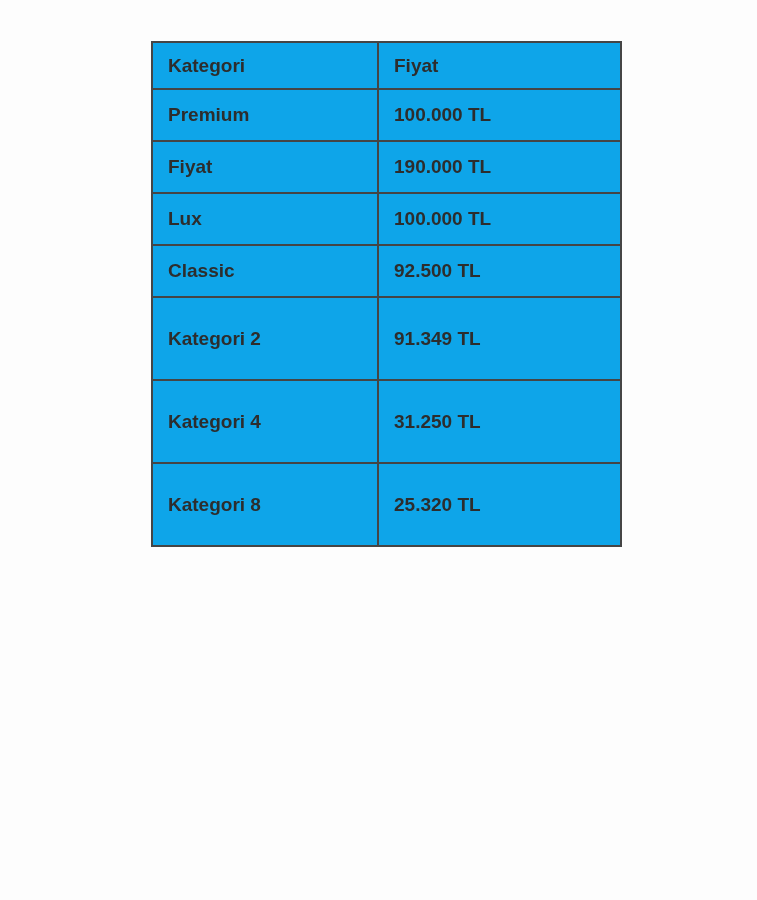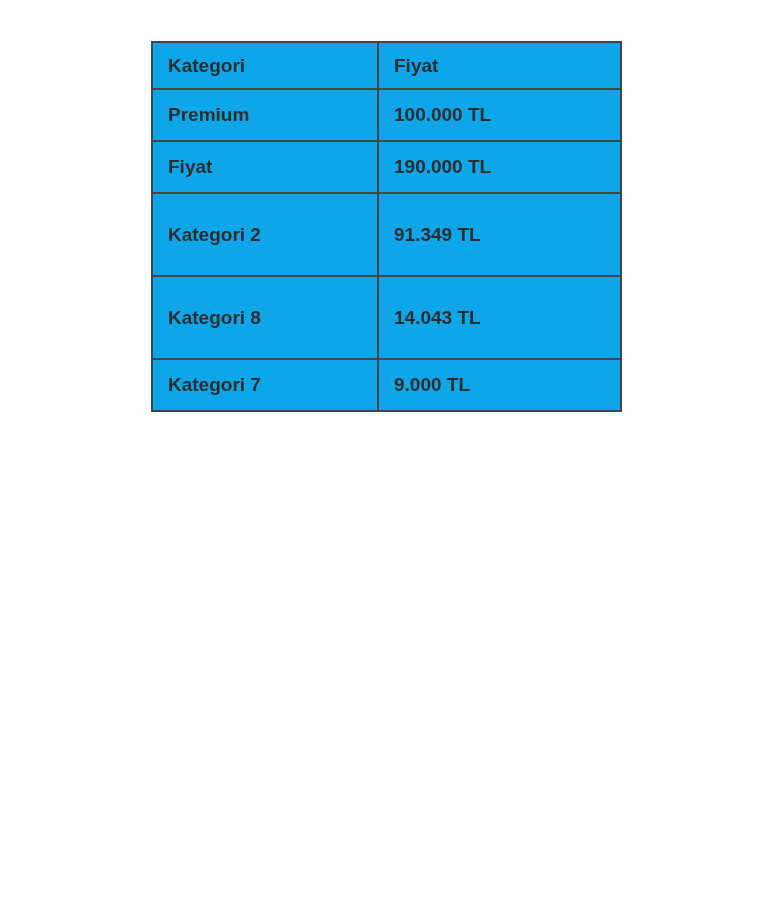--- a/index.html
+++ b/index.html
@@ -63,27 +63,35 @@
     </thead>
     <tbody>
       <tr class="row-n">
         <td>Premium</td>
         <td>100.000 TL</td>
       </tr>
       <tr class="row-n">
         <td>Fiyat</td>
         <td>190.000 TL</td>
       </tr>
+      <tr class="row-n">
+        <td>Lux</td>
+        <td>100.000 TL</td>
+      </tr>
+      <tr class="row-n">
+        <td>Classic</td>
+        <td>92.500 TL</td>
+      </tr>
       <tr class="row-t">
         <td>Kategori 2</td>
         <td>91.349 TL</td>
       </tr>
       <tr class="row-t">
+        <td>Kategori 4</td>
+        <td>31.250 TL</td>
+      </tr>
+      <tr class="row-t">
         <td>Kategori 8</td>
-        <td>14.043 TL</td>
-      </tr>
-      <tr class="row-n">
-        <td>Kategori 7</td>
-        <td>9.000 TL</td>
+        <td>25.320 TL</td>
       </tr>
     </tbody>
   </table>
 </div>
 
 </body></html>

